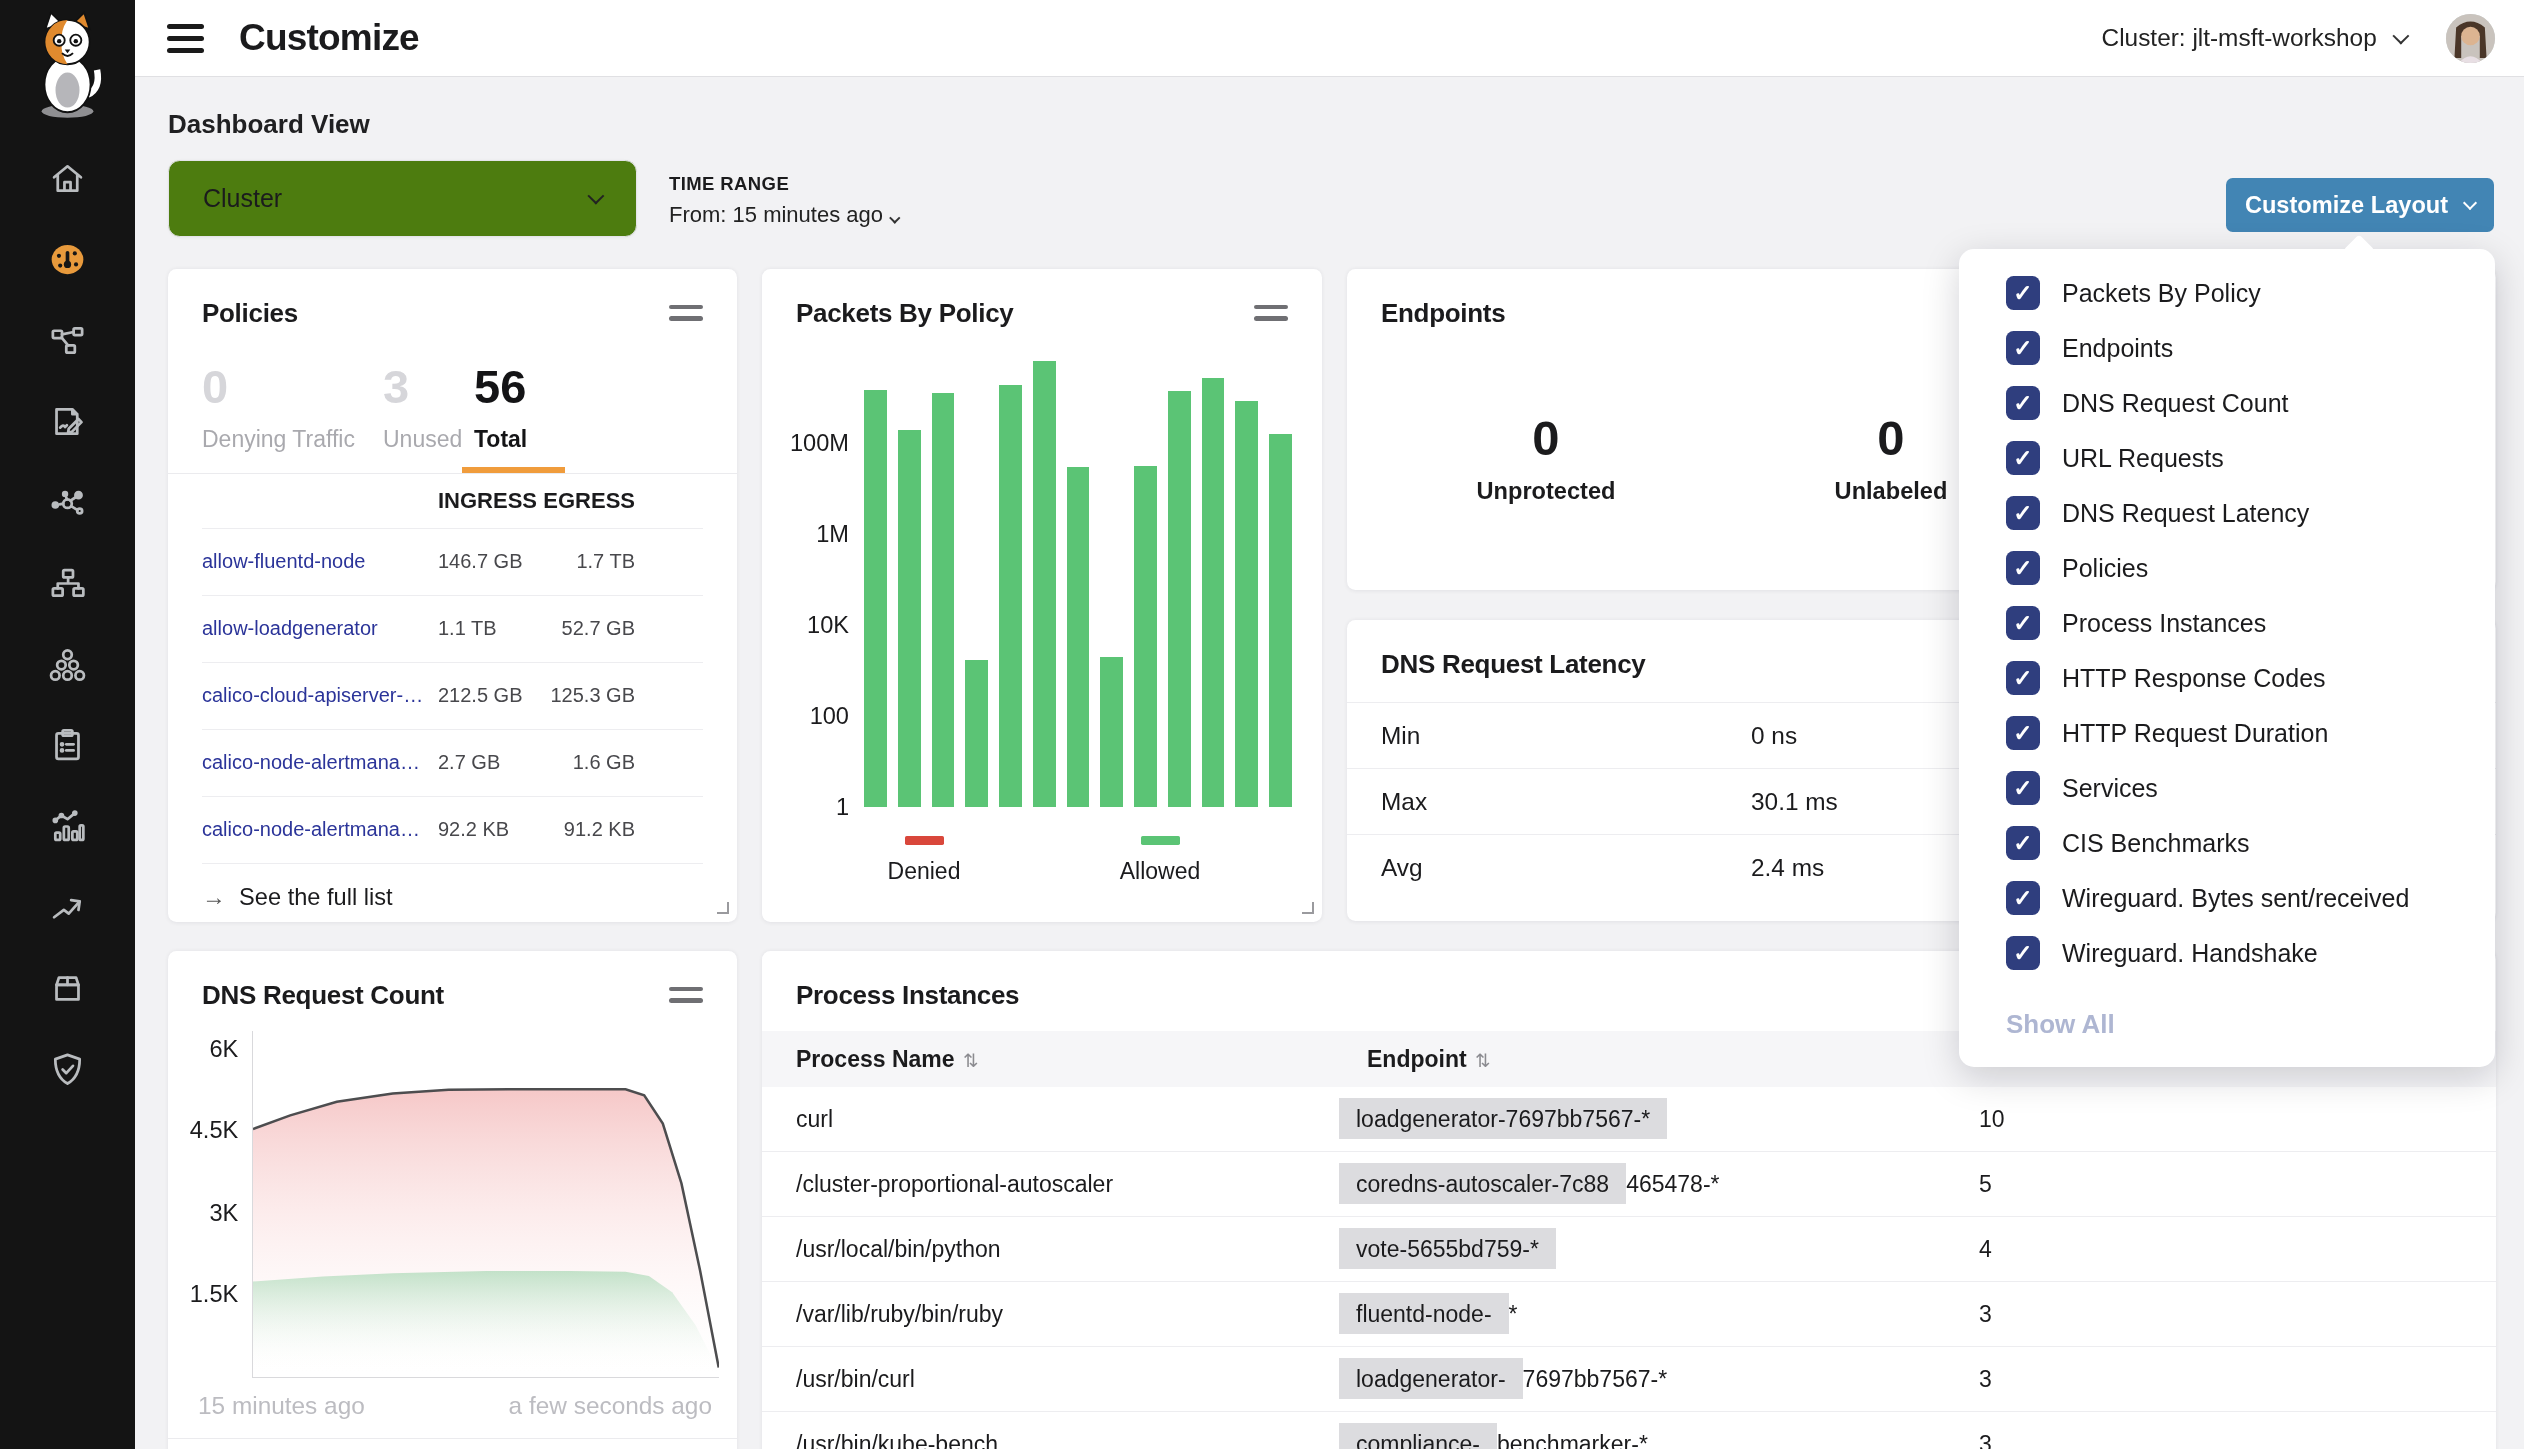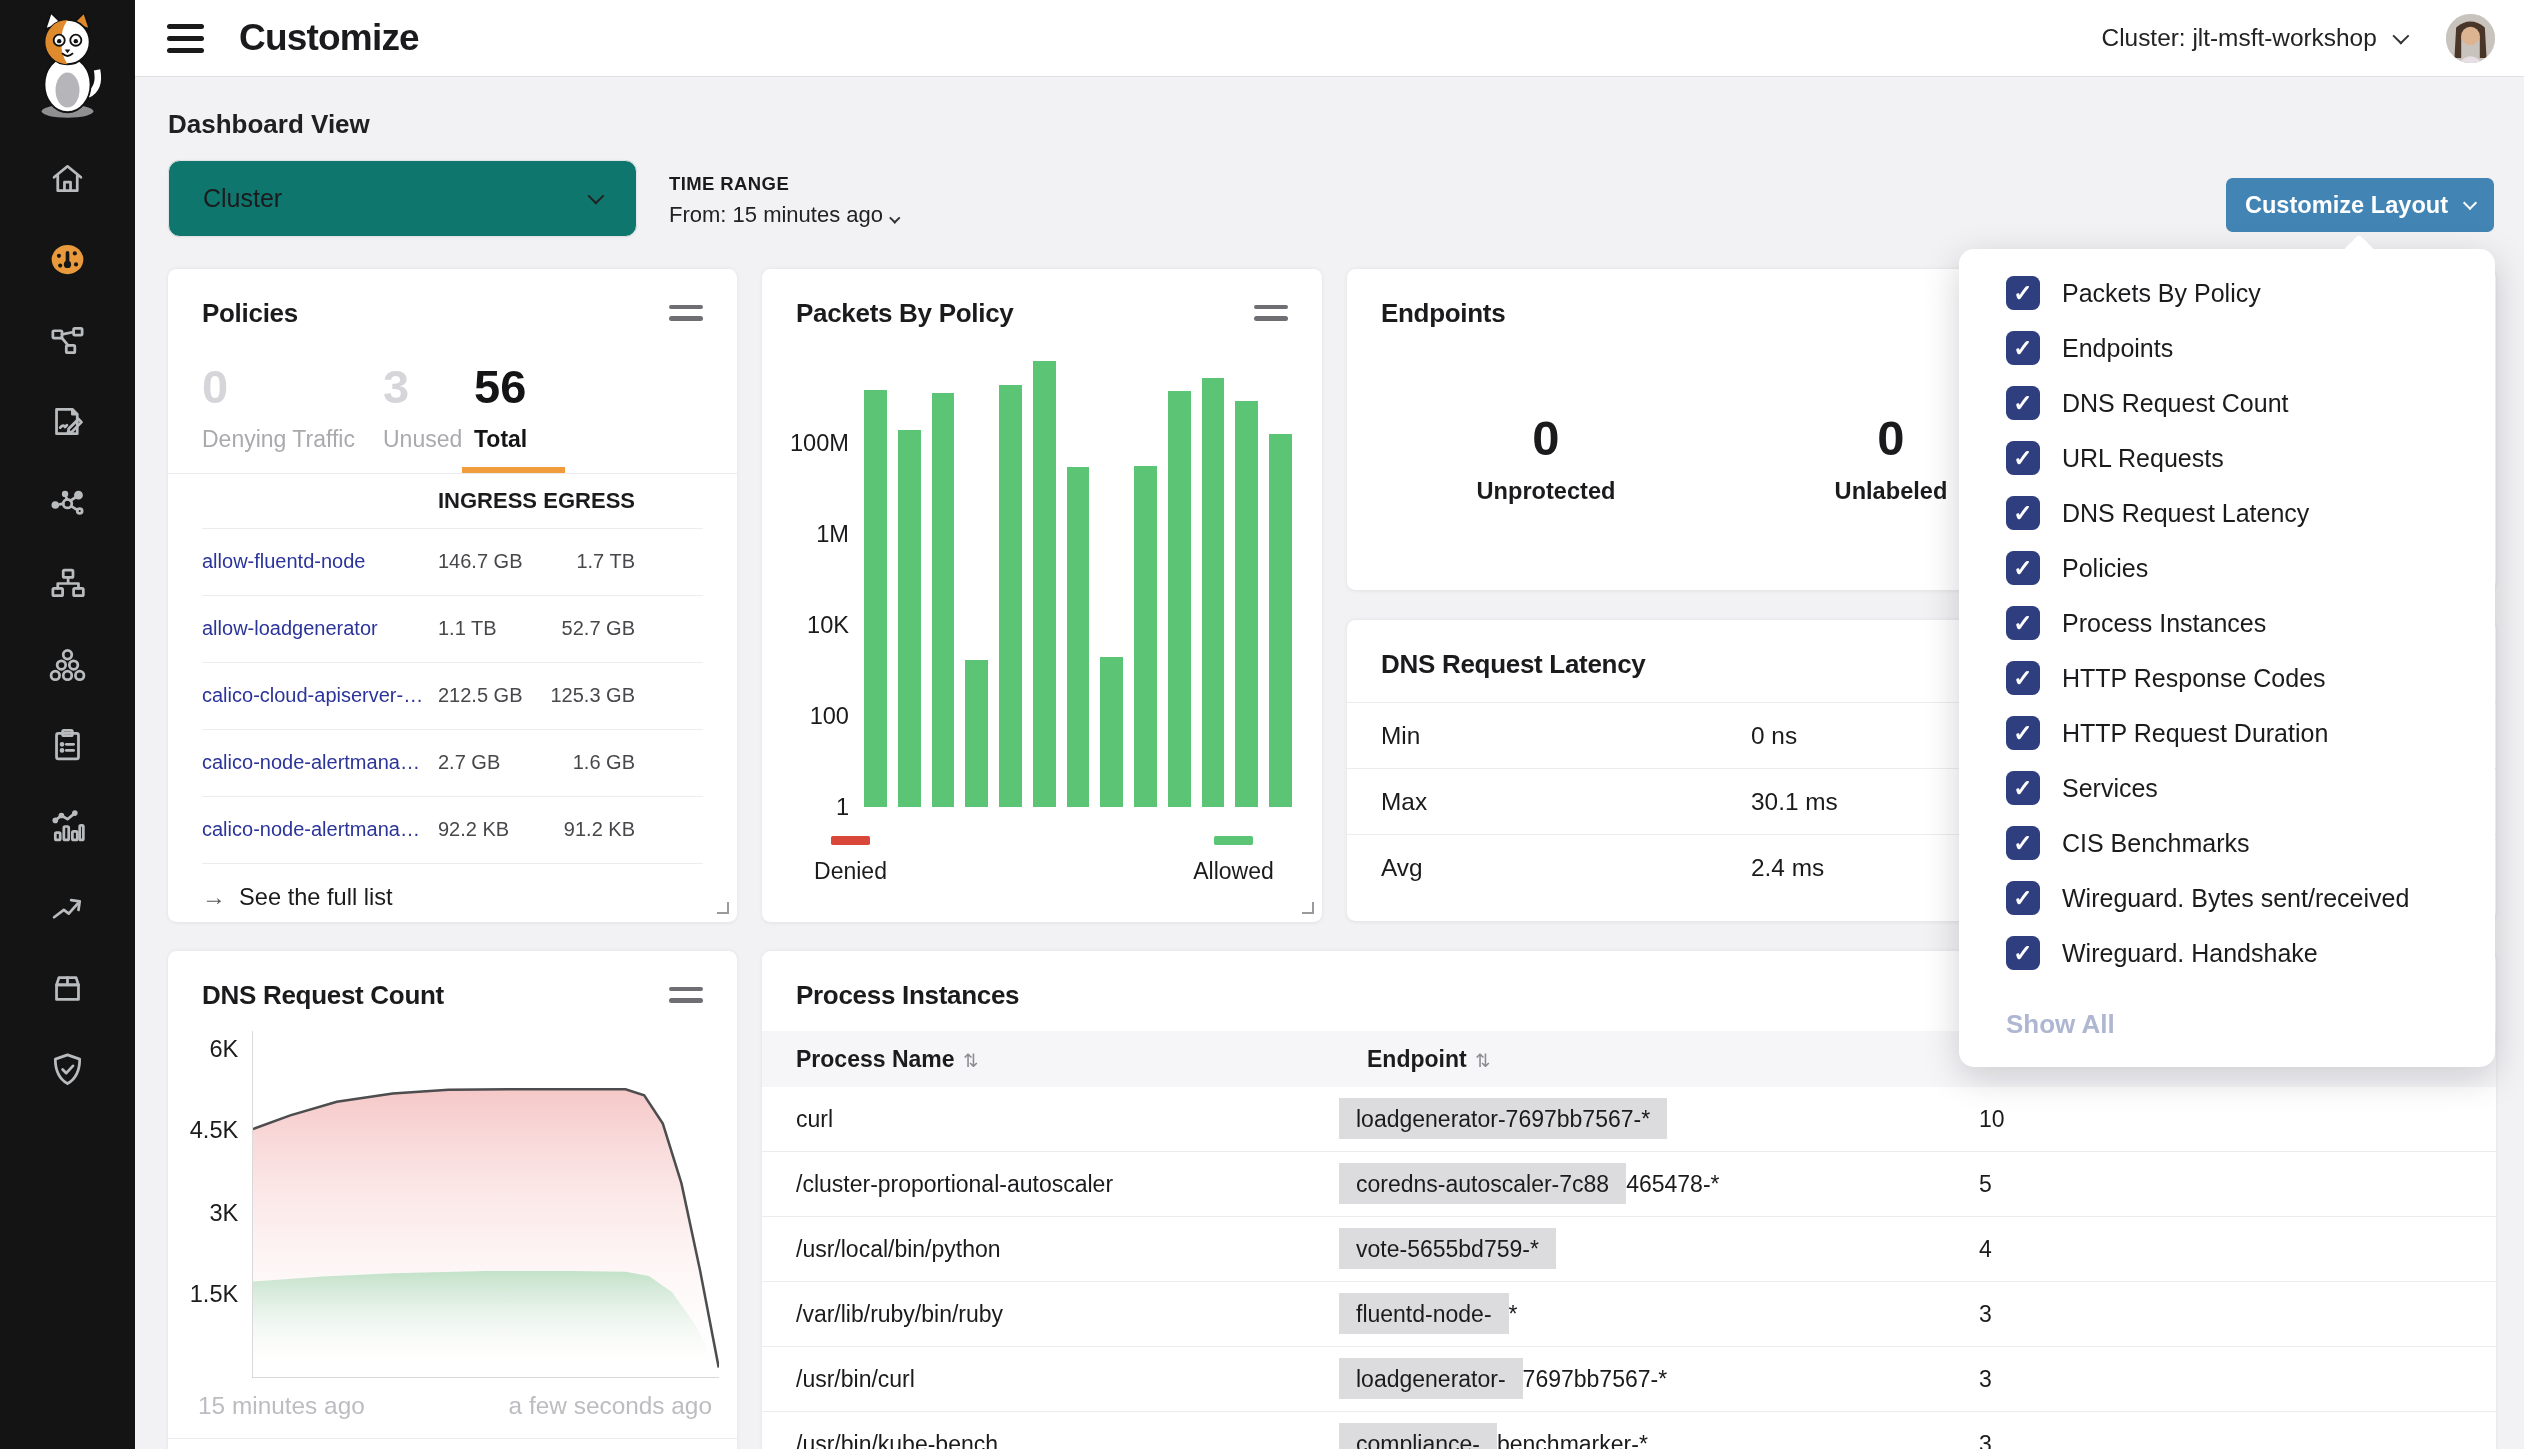--- a/index.html
+++ b/index.html
@@ -26,21 +26,21 @@
   #sidebar { left:0; top:0; width:135px; height:1449px; background:#141414; z-index:70;
     display:flex; flex-direction:column; align-items:center; }
   .logo { margin-top:6.7px; }
   .nav { margin-top:29px; display:flex; flex-direction:column; gap:42px; align-items:center; }
   .nav-item { width:39px; height:39px; display:flex; align-items:center; justify-content:center; cursor:pointer; }
   .nav-item svg { width:39px; height:39px; stroke:#b9bcbf; fill:none; stroke-width:4.5; stroke-linecap:round; stroke-linejoin:round; }
   .nav-item.active svg { stroke:none; }
 
   
   .section-label { left:168px; top:109px; font-size:26px; font-weight:600; color:#202022; }
-  .select-box { left:168px; top:160px; width:469px; height:77px; background:#0f766e;
+  .select-box { left:168px; top:160px; width:469px; height:77px; background:#4d7c0f;
     border:0.8px solid #e4e4e8; border-radius:11.8px; display:flex; align-items:center;
     padding:0 34px; cursor:pointer; box-shadow:0 0.8px 2.5px rgba(20,20,40,.04); }
   .select-box .val { font-size:25px; }
   .select-box .chev { margin-left:auto; border-color:#222; }
   .time-range { left:669px; top:173px; }
   .tr-label { font-size:18.5px; font-weight:700; letter-spacing:0.4px; }
   .tr-value { font-size:22px; margin-top:6.7px; color:#222; cursor:pointer; }
   .tr-value .chev { width:7.6px; height:7.6px; border-width:2.1px; margin-left:8.4px; }
   .btn-customize { left:2226px; top:178px; width:268px; height:54px; background:#4285b4;
     border-radius:6.7px; color:#fff; display:flex; align-items:center; justify-content:center;
@@ -79,21 +79,21 @@
   .pol-footer { display:flex; align-items:center; height:69px; border-top:1.7px solid #ededf0;
     margin:0 34px; font-size:23.6px; cursor:pointer; }
   .arrow-icon { color:#555; margin-right:13.5px; font-size:23.6px; }
 
   
   .chart-wrap { display:flex; margin:23.6px 30px 0 30px; }
   .yaxis { width:72px; position:relative; }
   .yaxis span { position:absolute; right:15px; font-size:23.6px; transform:translateY(50%); }
   .bars { flex:1; height:454px; display:flex; align-items:flex-end; gap:11px; }
   .bars .bar { flex:1; }
-  .legend-row { display:flex; justify-content:space-between; gap:59px; margin-top:29px; }
+  .legend-row { display:flex; justify-content:center; gap:59px; margin-top:29px; }
   .legend-item { width:177px; display:flex; flex-direction:column; align-items:center; cursor:pointer; }
   .legend-item .swatch { width:39px; height:9.3px; border-radius:1.7px; }
   .legend-item .lab { font-size:23px; margin-top:13.5px; }
 
   
   .ep-row { display:flex; padding:81px 0 0 81px; }
   .ep-stat { width:236px; text-align:center; }
   .ep-stat + .ep-stat { margin-left:109px; }
   .ep-stat .num { font-size:49px; font-weight:800; }
   .ep-stat .lbl { font-size:23.6px; font-weight:600; margin-top:11.8px; }

